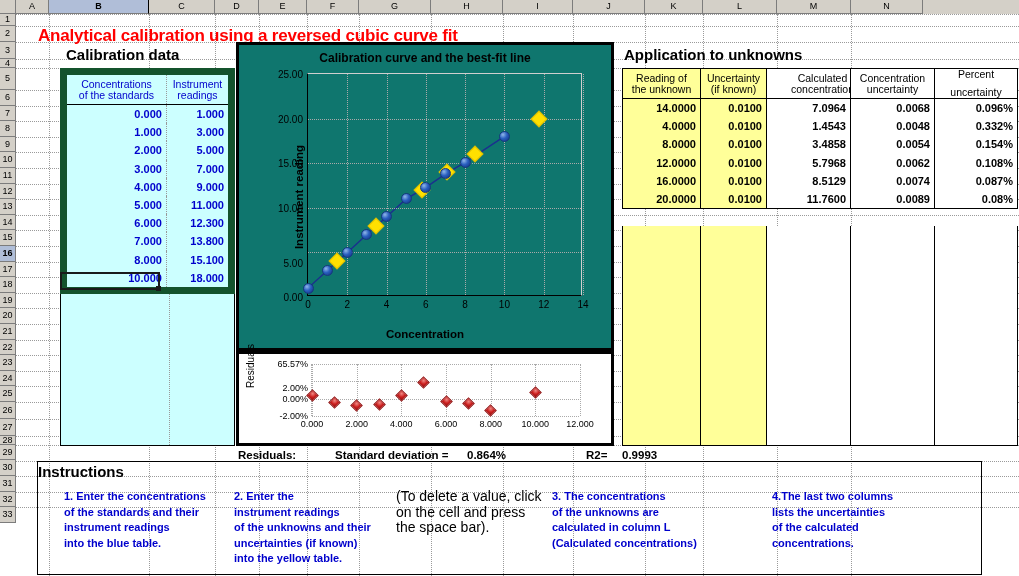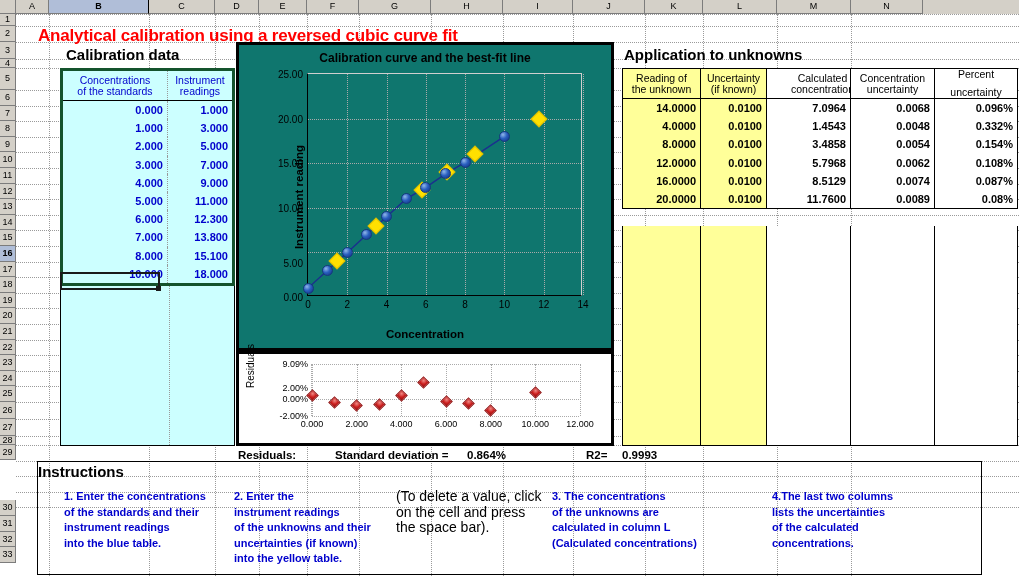--- a/index.html
+++ b/index.html
@@ -109,21 +109,21 @@
     color: #000;
     white-space: nowrap;
     z-index: 6;
   }
 
   
   .blue-table {
     position: absolute;
     left: 60px; top: 68px;
     width: 175px;
-    border: 3px solid #14532d;
+    border: 7px solid #14532d;
     z-index: 4;
     background: #8b5cf6;
   }
   .blue-hdr {
     display: flex; height: 30px;
     border-bottom: 1px solid #000;
   }
   .blue-hdr div {
     font-size: 10.5px; color: #0000cc;
     display: flex; flex-direction: column;
@@ -382,21 +382,21 @@
       <div class="rowhead" style="height: 15.6px; line-height: 14.6px;">20</div>
       <div class="rowhead" style="height: 15.6px; line-height: 14.6px;">21</div>
       <div class="rowhead" style="height: 15.6px; line-height: 14.6px;">22</div>
       <div class="rowhead" style="height: 15.6px; line-height: 14.6px;">23</div>
       <div class="rowhead" style="height: 15.6px; line-height: 14.6px;">24</div>
       <div class="rowhead" style="height: 15.6px; line-height: 14.6px;">25</div>
       <div class="rowhead" style="height: 17px; line-height: 16px;">26</div>
       <div class="rowhead" style="height: 17px; line-height: 16px;">27</div>
       <div class="rowhead" style="height: 9px; line-height: 8px;">28</div>
       <div class="rowhead" style="height: 15.6px; line-height: 14.6px;">29</div>
-      <div class="rowhead" style="height: 15.6px; line-height: 14.6px; margin-top: 40px;">30</div>
+      <div class="rowhead" style="height: 15.6px; line-height: 14.6px;">30</div>
       <div class="rowhead" style="height: 15.6px; line-height: 14.6px;">31</div>
       <div class="rowhead" style="height: 15.6px; line-height: 14.6px;">32</div>
       <div class="rowhead" style="height: 15.6px; line-height: 14.6px;">33</div>
     </div>
 
   <div id="grid">
     <div id="gridlines">
         <div class="gline-v" style="left: 33px;"></div>
         <div class="gline-v" style="left: 133px;"></div>
         <div class="gline-v" style="left: 199px;"></div>
@@ -644,21 +644,21 @@
   <div class="resid-box">
     <div class="rylabel">Residuals</div>
     <div class="rplot" id="plot-resid">
         <div class="hg" style="top: 52px;"></div>
         <div class="rytick" style="top: 52px;">-2.00%</div>
         <div class="hg" style="top: 34.6667px;"></div>
         <div class="rytick" style="top: 34.6667px;">0.00%</div>
         <div class="hg" style="top: 17.3333px;"></div>
         <div class="rytick" style="top: 24px;">2.00%</div>
         <div class="hg" style="top: 0px;"></div>
-        <div class="rytick" style="top: 0px;">9.09%</div>
+        <div class="rytick" style="top: 0px;">65.57%</div>
         <div class="vg" style="left: 0px;"></div>
         <div class="rxtick" style="left: 0px;">0.000</div>
         <div class="vg" style="left: 44.6667px;"></div>
         <div class="rxtick" style="left: 44.6667px;">2.000</div>
         <div class="vg" style="left: 89.3333px;"></div>
         <div class="rxtick" style="left: 89.3333px;">4.000</div>
         <div class="vg" style="left: 134px;"></div>
         <div class="rxtick" style="left: 134px;">6.000</div>
         <div class="vg" style="left: 178.667px;"></div>
         <div class="rxtick" style="left: 178.667px;">8.000</div>

